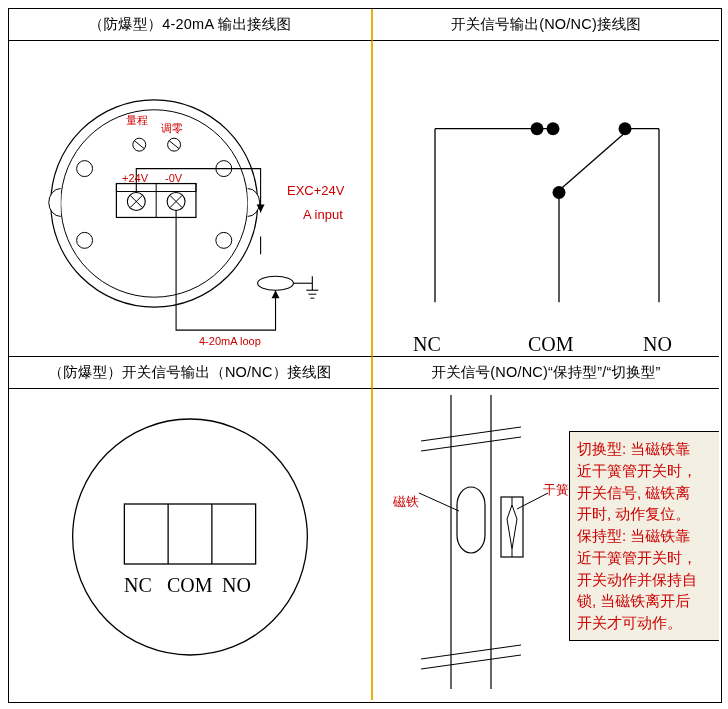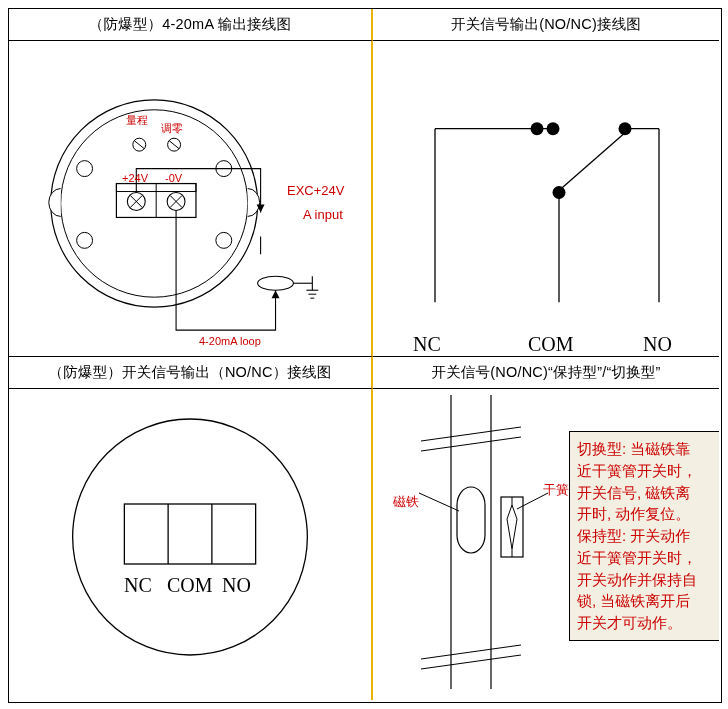--- a/index.html
+++ b/index.html
@@ -159,21 +159,21 @@
         <line x1="175" y1="104" x2="144" y2="120" stroke="#000" stroke-width="1"></line>
       </svg>
       <div class="lbl mid lbl-red" style="left:20px;top:104px;">磁铁</div>
       <div class="lbl mid lbl-red" style="left:170px;top:92px;">干簧管</div>
 
       <div class="notebox" style="left:196px;top:42px;width:136px;">
         <p>切换型: 当磁铁靠</p>
         <p>近干簧管开关时，</p>
         <p>开关信号, 磁铁离</p>
         <p>开时, 动作复位。</p>
-        <p>保持型: 开关动作</p>
+        <p>保持型: 当磁铁靠</p>
         <p>近干簧管开关时，</p>
         <p>开关动作并保持自</p>
         <p>锁, 当磁铁离开后</p>
         <p>开关才可动作。</p>
       </div>
     </div>
 
   </div>
 </div>
 

